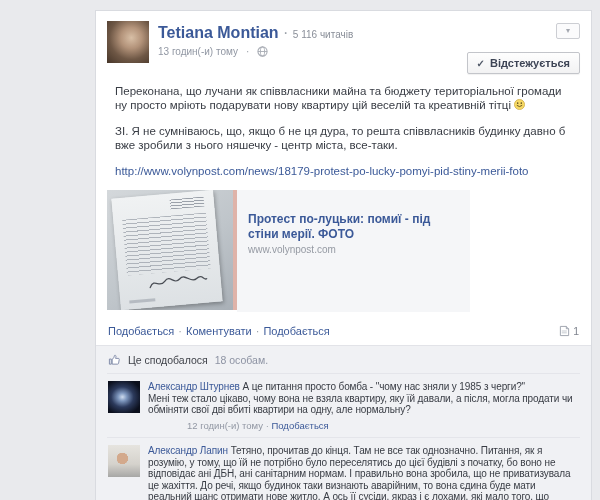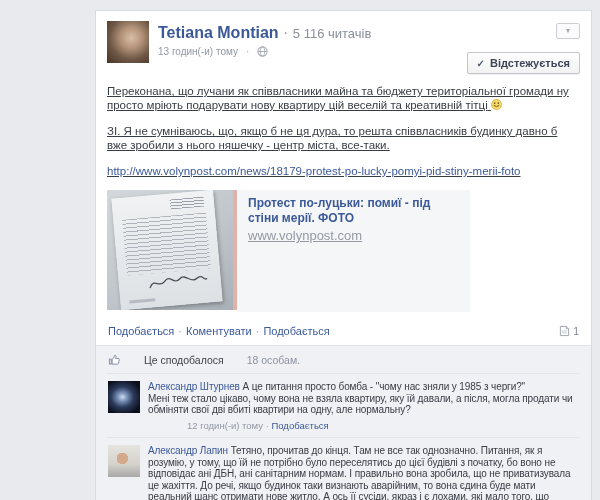--- a/index.html
+++ b/index.html
@@ -9,71 +9,71 @@
   .card { position:absolute; left:95px; top:10px; width:497px; height:490px;
           background:#fff; border:1px solid #d9dbe0; border-bottom:none; overflow:hidden; }
   .card-pad { padding:10px 11px 0; }
 
   
   .hdr { position:relative; display:flex; min-height:52px; }
   .avatar-lg { width:42px; height:42px; flex:none; cursor:pointer;
     background: radial-gradient(circle at 58% 40%, #d8bfa6 0%, #b3937a 30%, #6e5745 62%, #463528 100%); }
   .hdr-text { margin-left:9px; padding-top:3px; }
   .author { font-size:16px; font-weight:bold; color:#3b5998; text-decoration:none; cursor:pointer; }
-  .followers { font-size:13px; color:#8a8f99; }
+  .followers { font-size:10px; color:#8a8f99; }
   .sep { color:#9aa0a8; }
   .time-row { font-size:10px; color:#9197a3; margin-top:4px; display:flex; align-items:center; gap:8px; }
   .time-row a { color:#9197a3; text-decoration:none; cursor:pointer; }
 
   .controls { position:absolute; right:0; top:2px; display:flex; flex-direction:column; align-items:flex-end; }
   .chev-btn { width:24px; height:16px; border:1px solid #ccced3; border-radius:2px; background:#fbfbfc;
               color:#a4a8b0; font-size:8px; line-height:14px; text-align:center; cursor:pointer; }
   .follow-btn { margin-top:13px; display:inline-flex; align-items:center; gap:5px;
     border:1px solid #c3c5ca; border-radius:2px; background:linear-gradient(#fefefe,#f2f2f3);
     padding:4px 9px; font-size:11px; font-weight:bold; color:#3d4455; cursor:pointer;
     box-shadow:0 1px 1px rgba(0,0,0,.06); font-family:"Liberation Sans",sans-serif; }
   .follow-check { font-size:10px; color:#4e5665; }
 
   
   .post-body { margin-top:11px; font-size:11.5px; line-height:14px; color:#383c44; }
-  .post-body p { margin:0 0 12px;text-decoration:underline; }
+  .post-body p { margin:0 8px 12px; }
   .post-body a { color:#3b5998; text-decoration:none; cursor:pointer;text-align:right; }
 
   .smiley { display:inline-block; width:11px; height:11px; vertical-align:-1px; }
 
   
   .preview { display:flex; margin:1px 0 9px; }
   .thumb { position:relative; width:130px; height:120px; flex:none; overflow:hidden; cursor:pointer;
     background:linear-gradient(145deg,#d4d8db 0%,#bfc5ca 55%,#a8afb6 100%); }
   .paper { position:absolute; left:9px; top:4px; width:102px; height:112px;
     background:linear-gradient(180deg,#f0f2f3,#dde1e4); transform:rotate(-5deg);
     box-shadow:1px 2px 4px rgba(0,0,0,.3); }
   .paper-head { position:absolute; right:10px; top:6px; width:34px; height:10px;
     background:repeating-linear-gradient(to bottom,#9ba1aa 0 1px,transparent 1px 3px); }
   .paper-lines { position:absolute; left:9px; right:9px; top:22px; height:56px; opacity:.75;
     background:repeating-linear-gradient(to bottom,#9ba1aa 0 1px,transparent 1px 4px); }
   .paper-date { position:absolute; left:9px; bottom:6px; width:26px; height:3px; background:#9ba1aa; opacity:.6; }
   .sig { position:absolute; left:28px; bottom:14px; width:62px; height:18px; }
   .pink-edge { position:absolute; right:0; top:0; width:4px; height:100%; background:#dfb3a9; }
 
   .pv-text { background:#f5f6f8; flex:0 0 233px; min-height:122px; padding:6px 10px 0 11px; }
-  .pv-title { font-size:12px; font-weight:bold; line-height:15px; margin-bottom:2px; }
+  .pv-title { font-size:12px; font-weight:bold; line-height:15px; margin-bottom:2px;margin-top:16px; }
   .pv-title a { color:#3b5998; text-decoration:none; cursor:pointer; }
-  .pv-domain { font-size:13px; color:#959aa3; margin-bottom:9px;text-decoration:underline; }
+  .pv-domain { font-size:10px; color:#959aa3; margin-bottom:9px; }
   .pv-desc { font-size:11.5px; line-height:14.5px; color:#4b4f56; }
 
   
   .action-row { display:flex; align-items:center; gap:4px; font-size:11px; padding:4px 1px 8px; }
   .action-row a { color:#3b5998; text-decoration:none; cursor:pointer; }
   .share-count { margin-left:auto; display:flex; align-items:center; gap:3px;
                  color:#7e838d; font-size:10.5px; cursor:pointer; }
 
   
   .comments { background:#f0f1f4; border-top:1px solid #e2e3e8; margin:0 -11px; padding:5px 11px 0; }
-  .like-summary { display:flex; align-items:center; gap:23px; font-size:10.5px; color:#40434a;
+  .like-summary { display:flex; align-items:center; gap:7px; font-size:10.5px; color:#40434a;
                   padding:2px 1px 7px; border-bottom:1px solid #e4e5ea; }
   .like-summary a { color:#8d93a3; text-decoration:none; cursor:pointer; }
 
   .comment { display:flex; gap:8px; padding:7px 1px 6px; border-bottom:1px solid #e4e5ea; }
   .comment:last-child { border-bottom:none; }
   .avatar-sm { width:32px; height:32px; flex:none; cursor:pointer; }
   .avatar-galaxy { background:radial-gradient(ellipse at 45% 50%, #cfdcee 0%, #7d96bd 18%, #2c3a5c 45%, #0b0f1c 80%); }
   .avatar-man { background:radial-gradient(circle at 45% 42%, #d3a98c 0%, #d3a98c 22%, rgba(0,0,0,0) 23%),
                linear-gradient(180deg,#e6e4df 0%, #d5d2cc 60%, #a7a7a5 100%); }
   .c-body { flex:1; font-size:10px; line-height:11.5px; letter-spacing:-0.1px; color:#383c44; }

